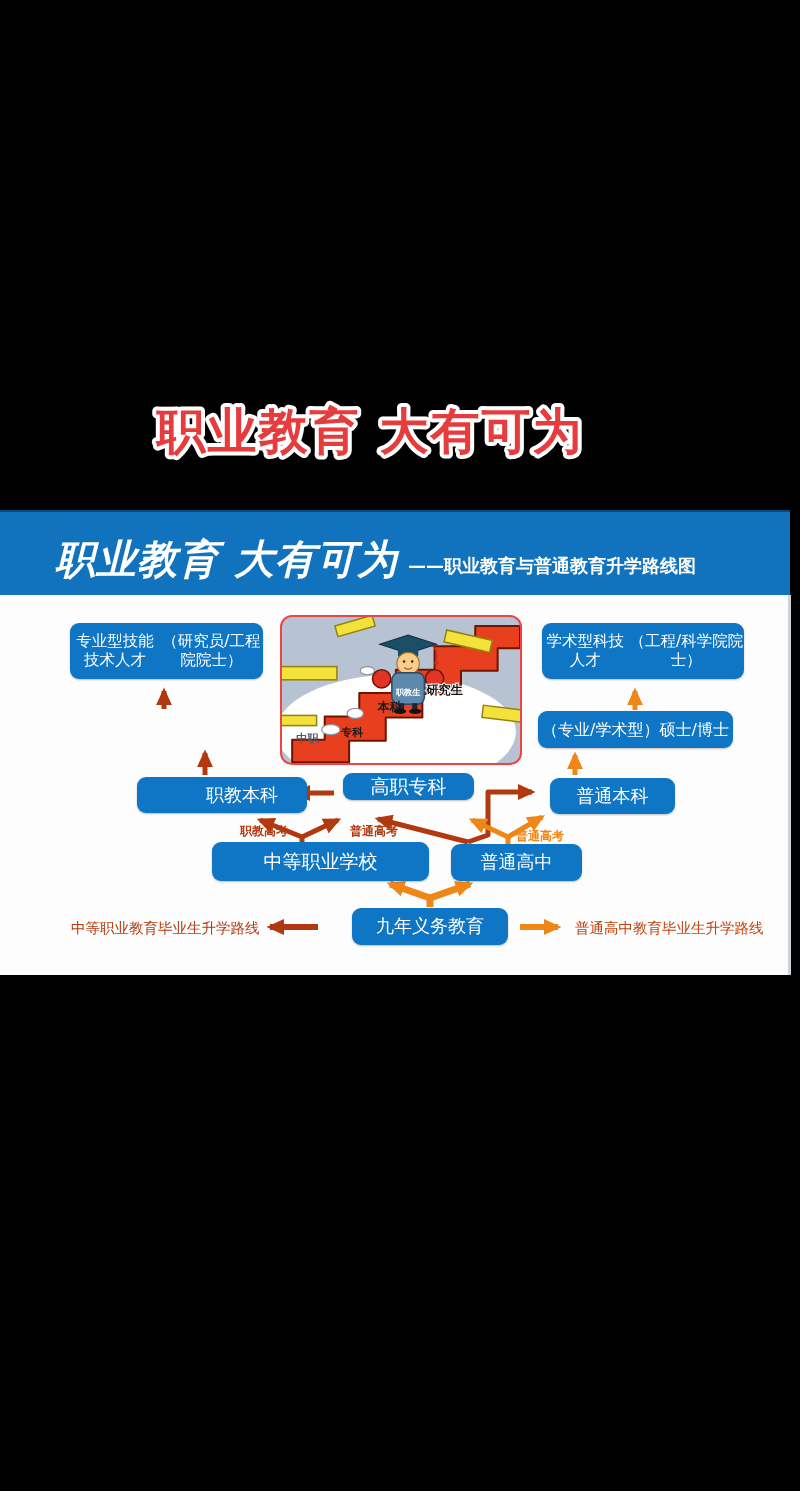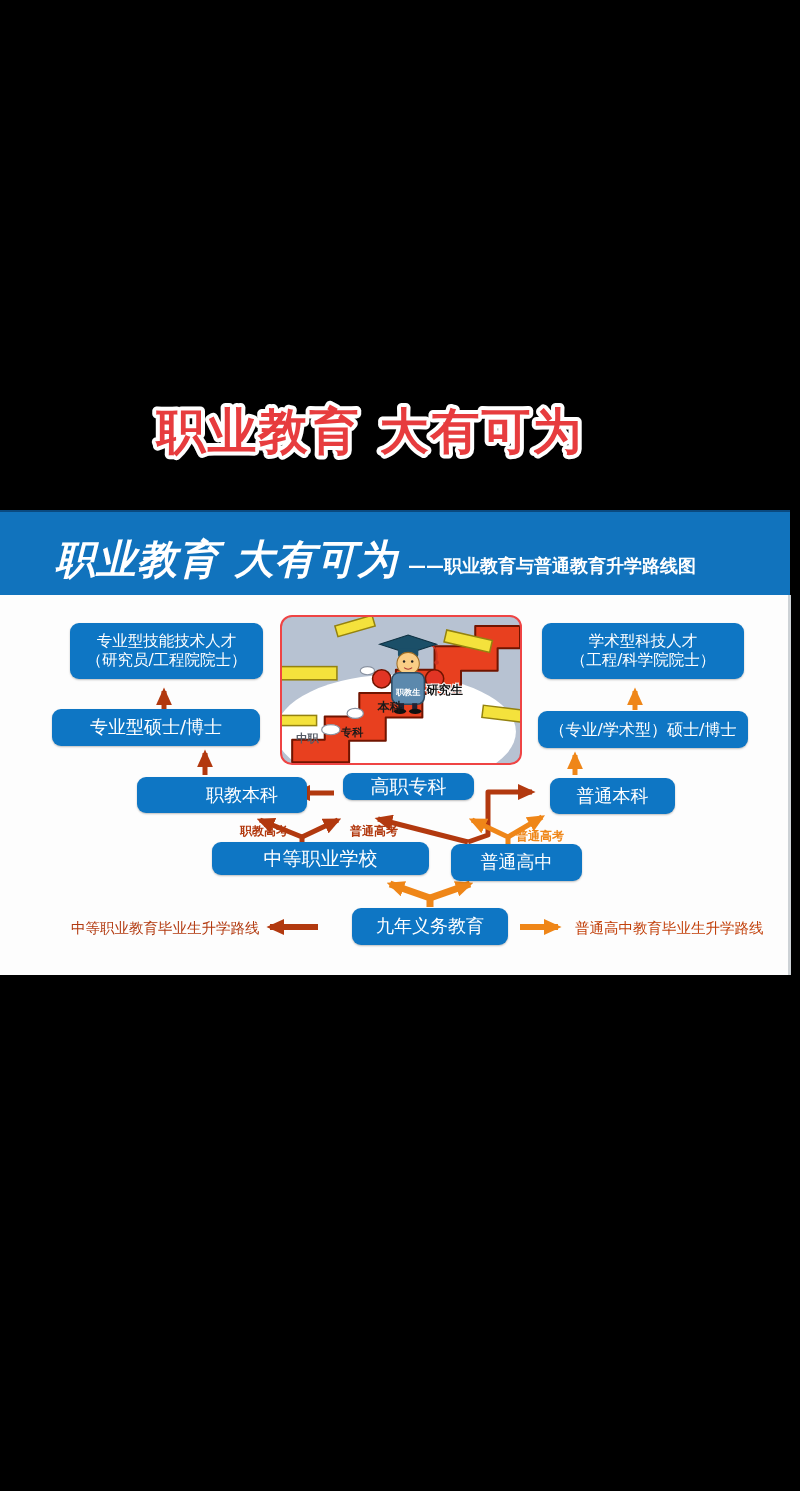--- a/index.html
+++ b/index.html
@@ -17,30 +17,30 @@
   .bar-inner{display:flex;align-items:baseline;gap:10px;height:100%;align-self:flex-end;}
   .bar-main{color:#fff;font-size:40px;font-weight:bold;font-style:italic;letter-spacing:1px;
        align-self:flex-end;line-height:1;}
   .bar-sub{color:#fff;font-size:18px;font-weight:bold;align-self:flex-end;line-height:1.5;}
   
   .panel{position:absolute;top:595px;left:0;width:788px;height:380px;background:#fdfdfd;
          border-right:3px solid #cdd2d6;}
   .arrows{position:absolute;left:0;top:0;width:790px;height:380px;pointer-events:none;}
   
   .bx{position:absolute;background:#0e76c4;color:#fff;border-radius:9px;display:flex;
-      flex-direction:column;align-items:center;justify-content:center;text-align:center;
+      flex-direction:row;align-items:center;justify-content:center;text-align:center;
       box-shadow:0 1px 2px rgba(0,0,0,.25);line-height:1.25;}
   #nd-tal{left:70px;top:28px;width:193px;height:56px;font-size:15.5px;}
   #nd-tar{left:542px;top:28px;width:202px;height:56px;font-size:15.5px;}
   #nd-ml{left:52px;top:114px;width:208px;height:37px;font-size:18px;}
-  #nd-mr{left:538px;top:116px;width:210px;height:37px;font-size:16px;}
+  #nd-mr{left:538px;top:116px;width:195px;height:37px;font-size:16px;}
   #nd-zjbk{left:137px;top:182px;width:130px;height:36px;font-size:18px;padding-left:40px;}
   #nd-gzzk{left:343px;top:178px;width:131px;height:27px;font-size:19px;}
   #nd-ptbk{left:550px;top:183px;width:125px;height:36px;font-size:18px;}
-  #nd-zdzy{left:212px;top:247px;width:217px;height:33px;font-size:19px;}
+  #nd-zdzy{left:212px;top:247px;width:217px;height:39px;font-size:19px;}
   #nd-ptgz{left:451px;top:249px;width:131px;height:37px;font-size:18px;}
   #nd-jnyw{left:352px;top:313px;width:156px;height:37px;font-size:18px;}
   
   .elbl{position:absolute;font-size:12px;font-weight:bold;white-space:nowrap;}
   #lbl-zj{left:240px;top:228px;color:#b2390f;}
   #lbl-pg1{left:350px;top:228px;color:#b2390f;}
   #lbl-pg2{left:516px;top:233px;color:#ef8618;}
   
   .leg{position:absolute;top:324px;font-size:14.5px;font-weight:normal;white-space:nowrap;}
   #leg-l{left:71px;color:#b2390f;}
@@ -100,21 +100,20 @@
     </svg>
 
     <div class="bx" id="nd-tal">
       <span>专业型技能技术人才</span>
       <span>（研究员/工程院院士）</span>
     </div>
     <div class="bx" id="nd-tar">
       <span>学术型科技人才</span>
       <span>（工程/科学院院士）</span>
     </div>
-    <div class="bx" id="nd-ml">专业型硕士/博士</div>
     <div class="bx" id="nd-mr">（专业/学术型）硕士/博士</div>
     <div class="bx" id="nd-zjbk">职教本科</div>
     <div class="bx" id="nd-gzzk">高职专科</div>
     <div class="bx" id="nd-ptbk">普通本科</div>
     <div class="bx" id="nd-zdzy">中等职业学校</div>
     <div class="bx" id="nd-ptgz">普通高中</div>
     <div class="bx" id="nd-jnyw">九年义务教育</div>
 
     <div class="elbl" id="lbl-zj">职教高考</div>
     <div class="elbl" id="lbl-pg1">普通高考</div>

